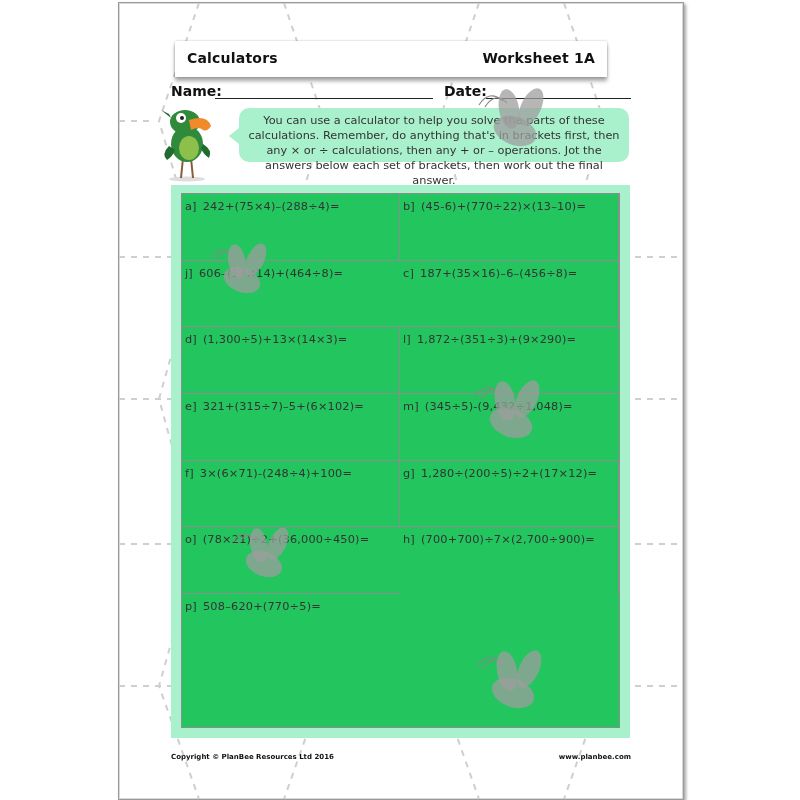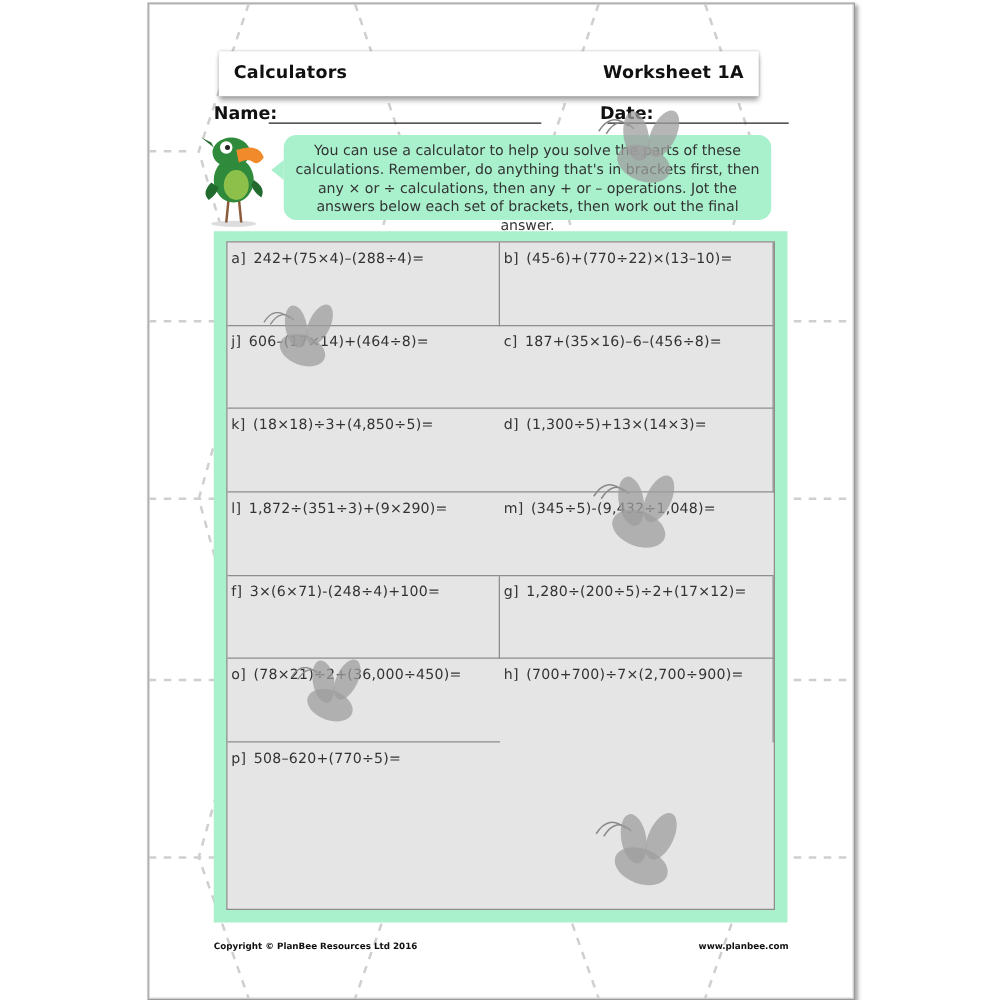--- a/index.html
+++ b/index.html
@@ -44,31 +44,31 @@
     }
     .name-label, .date-label {
       position: absolute; top: 0;
       font-weight: bold; font-size: 14px; color: #111; text-align: right;
     }
     .name-label { left: 0; }
     .name-line {
       position: absolute; left: 44px; top: 15px; width: 218px; height: 0;
       border-bottom: 1px solid #222;
     }
-    .date-label { left: 273px; margin-left: 36px; }
+    .date-label { left: 273px; }
     .date-line {
       position: absolute; left: 315px; top: 15px; width: 145px; height: 0;
       border-bottom: 1px solid #222;
     }
     .parrot {
       position: absolute; left: 40px; top: 103px; width: 60px; height: 76px;
     }
     .bubble {
-      position: absolute; left: 108px; top: 105px;
-      width: 390px; height: 68px;
+      position: absolute; left: 120px; top: 105px;
+      width: 390px; height: 54px;
       background: #a9f0cd;
       border-radius: 10px;
     }
     .bubble-tail {
       position: absolute; left: -10px; top: 20px;
       width: 0; height: 0;
       border-top: 8px solid transparent;
       border-bottom: 8px solid transparent;
       border-right: 10px solid #a9f0cd;
     }
@@ -78,21 +78,21 @@
       font-size: 11.3px; line-height: 15px; color: #333;
     }
     .green-frame {
       position: absolute; left: 52px; top: 182px;
       width: 459px; height: 553px;
       background: #a9f0cd;
     }
     .grid {
       position: absolute; left: 10px; top: 8px;
       width: 437px; height: 533px;
-      background: #e5e5e5;
+      background: #22c55e;
       border: 1px solid #8d8d8d;
       display: grid;
       grid-template-columns: 218px 219px;
       grid-template-rows: repeat(8, 1fr);
     }
     .cell {
       border-right: 1px solid #8d8d8d;
       border-bottom: 1px solid #8d8d8d;
       position: relative;
       font-size: 11.3px; color: #333;
@@ -163,23 +163,23 @@
     <div class="bubble-tail"></div>
     <div class="bubble-text">You can use a calculator to help you solve the parts of these calculations. Remember, do anything that's in brackets first, then any × or ÷ calculations, then any + or – operations. Jot the answers below each set of brackets, then work out the final answer.</div>
   </div>
 
   <div class="green-frame">
     <div class="grid">
       <div class="cell"><span class="lbl">a]</span><span>242+(75×4)–(288÷4)=</span></div>
       <div class="cell"><span class="lbl">b]</span><span>(45-6)+(770÷22)×(13–10)=</span></div>
       <div class="cell right"><span class="lbl">j]</span><span>606–(17×14)+(464÷8)=</span></div>
       <div class="cell"><span class="lbl">c]</span><span>187+(35×16)–6–(456÷8)=</span></div>
-      <div class="cell right"><span class="lbl">k]</span><span>(18×18)÷3+(4,850÷5)=</span></div>
       <div class="cell"><span class="lbl">d]</span><span>(1,300÷5)+13×(14×3)=</span></div>
       <div class="cell right"><span class="lbl">l]</span><span>1,872÷(351÷3)+(9×290)=</span></div>
+      <div class="cell"><span class="lbl">e]</span><span>321+(315÷7)–5+(6×102)=</span></div>
       <div class="cell right"><span class="lbl">m]</span><span>(345÷5)-(9,432÷1,048)=</span></div>
       <div class="cell"><span class="lbl">f]</span><span>3×(6×71)-(248÷4)+100=</span></div>
       <div class="cell"><span class="lbl">g]</span><span>1,280÷(200÷5)÷2+(17×12)=</span></div>
       <div class="cell right"><span class="lbl">o]</span><span>(78×21)÷2+(36,000÷450)=</span></div>
       <div class="cell last"><span class="lbl">h]</span><span>(700+700)÷7×(2,700÷900)=</span></div>
       <div class="cell right last"><span class="lbl">p]</span><span>508–620+(770÷5)=</span></div>
     </div>
   </div>
 
   <svg class="bee" style="left:356px; top:80px; width:80px; height:70px;" viewBox="0 0 80 70">

